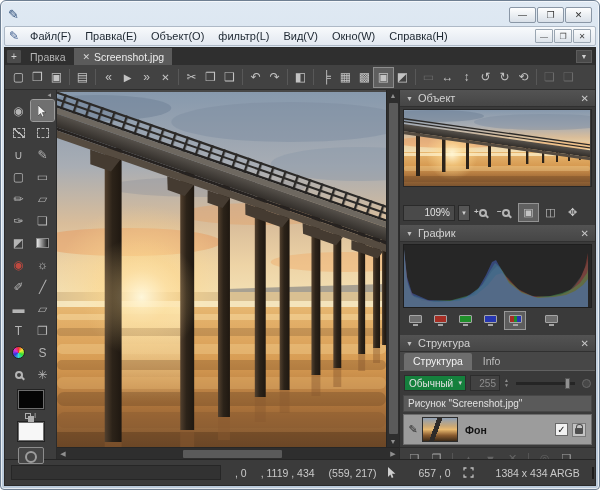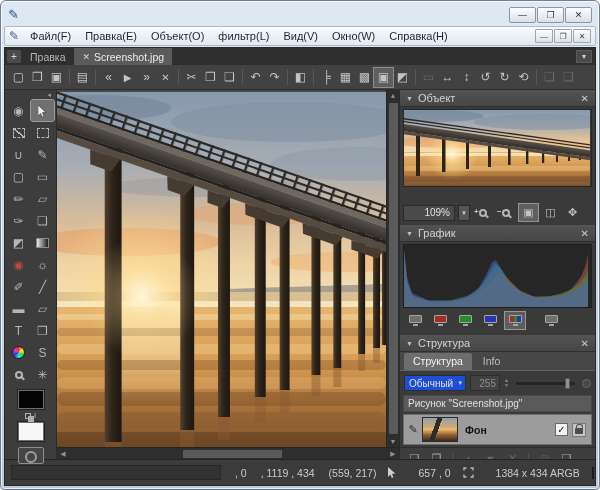--- a/index.html
+++ b/index.html
@@ -97,21 +97,21 @@
   .mon::after { content:""; position:absolute; left:3px; right:3px; bottom:-4px; height:2px; background:#a5a5a5; }
   .mon.m-gray { background:#6e6e6e; } .mon.m-red { background:#a52e24; } .mon.m-green { background:#1f8f2a; }
   .mon.m-blue { background:#2737b0; } .mon.m-rgb { background:linear-gradient(90deg,#a52e24 33%,#1f8f2a 33% 66%,#2737b0 66%); }
   .mon-gap { width:6px; }
   
   .stabs { display:flex; align-items:flex-end; height:19px; background:#474747; padding:0 4px; gap:2px; border-bottom:1px solid #616161; flex:none; }
   .stab { padding:2px 9px 3px; font-size:10.5px; }
   .stab.act { background:#6d6d6d; color:#f2f2f2; border-radius:2px 2px 0 0; }
   .stab.inact { color:#bcbcbc; }
   .ctrlrow { display:flex; align-items:center; gap:4px; padding:4px 4px 3px; flex:none; }
-  .blend { width:62px; height:16px; background:#1d4ed8; border:1px solid #2d2d2d; color:#e2e2e2; font-size:10px;
+  .blend { width:62px; height:16px; background:#15803d; border:1px solid #2d2d2d; color:#e2e2e2; font-size:10px;
            display:flex; align-items:center; padding:0 4px; gap:4px; }
   .blend .dd { margin-left:auto; font-size:6px; color:#cfcfcf; }
   .spin { width:30px; height:16px; border:1px solid #2d2d2d; background:#424242; color:#8d8d8d; font-size:10px;
           display:flex; align-items:center; justify-content:flex-end; padding:0 3px; }
   .spin-arrows { display:flex; flex-direction:column; font-size:5px; color:#8d8d8d; line-height:5px; }
   .slider { flex:1; height:3px; background:#252525; position:relative; margin:0 3px; }
   .sthumb { position:absolute; right:5px; top:-4px; width:5px; height:11px; background:#919191; border:1px solid #555; }
   .knob { width:9px; height:9px; border-radius:50%; border:1px solid #686868; background:#474747; }
   .picbar { margin:1px 3px 2px; background:#5a5a5a; border:1px solid #474747; color:#e0e0e0; font-size:10px; padding:2px 4px; flex:none; }
   .layer { margin:0 3px; background:#9c9c9c; border:1px solid #6d6d6d; display:flex; align-items:center; height:31px; flex:none; }

